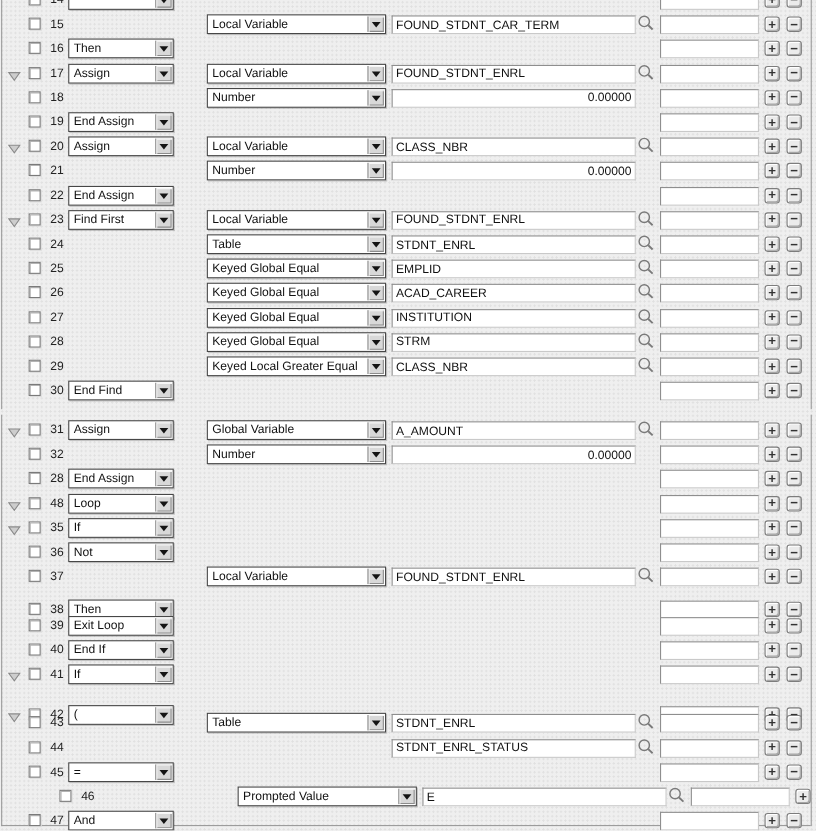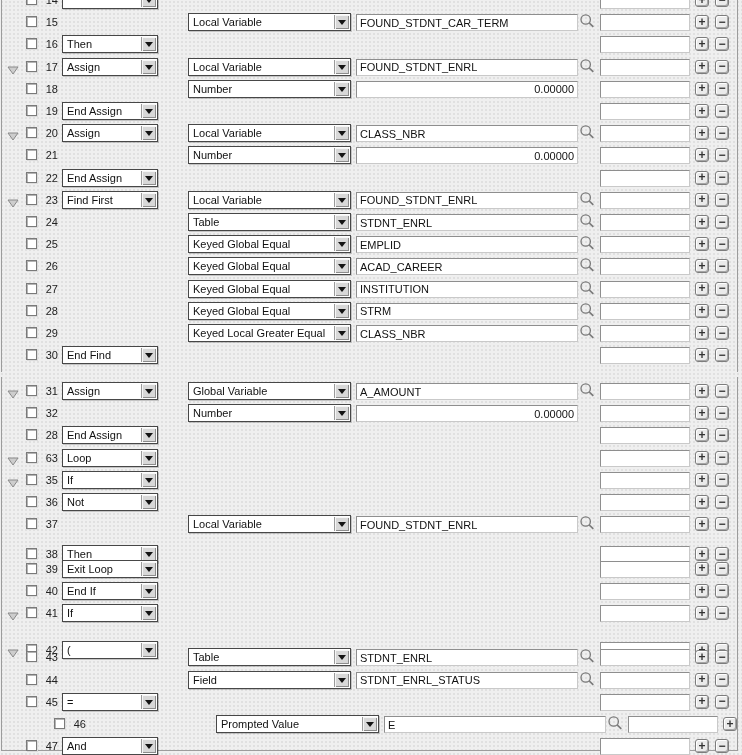--- a/index.html
+++ b/index.html
@@ -373,21 +373,21 @@
         </div>
         <input class="field comment" type="text" style="">
         <button class="pm plus">+</button>
         <button class="pm minus">−</button>
       </div>
       <div class="row" style="top: 446.6px;">
         <span class="tri"><svg width="12" height="10" viewBox="0 0 12 10">
             <polygon points="1,1 11,1 6,8" fill="#cdcdcd" stroke="#8a8a8a" stroke-width="1"></polygon>
           </svg></span>
         <span class="cb"></span>
-        <span class="num">63</span>
+        <span class="num">48</span>
         <div class="combo fn">
           <span class="lbl">Loop</span>
           <span class="btn"></span>
         </div>
         <input class="field comment" type="text" style="">
         <button class="pm plus">+</button>
         <button class="pm minus">−</button>
       </div>
       <div class="row" style="top: 468.8px;">
         <span class="tri"><svg width="12" height="10" viewBox="0 0 12 10">
@@ -503,24 +503,20 @@
             <circle cx="6.7" cy="6.5" r="4.7" fill="none" stroke="#7a7a7a" stroke-width="1.3"></circle>
             <line x1="10.3" y1="10" x2="14.3" y2="13.8" stroke="#7a7a7a" stroke-width="1.7"></line>
           </svg></span>
         <input class="field comment" type="text" style="">
         <button class="pm plus">+</button>
         <button class="pm minus">−</button>
       </div>
       <div class="row" style="top: 668.6px;">
         <span class="cb"></span>
         <span class="num">44</span>
-        <div class="combo type">
-          <span class="lbl">Field</span>
-          <span class="btn"></span>
-        </div>
         <input class="field value" type="text" readonly="" value="STDNT_ENRL_STATUS" style="">
         <span class="mag"><svg width="17" height="17" viewBox="0 0 17 17">
             <circle cx="6.7" cy="6.5" r="4.7" fill="none" stroke="#7a7a7a" stroke-width="1.3"></circle>
             <line x1="10.3" y1="10" x2="14.3" y2="13.8" stroke="#7a7a7a" stroke-width="1.7"></line>
           </svg></span>
         <input class="field comment" type="text" style="">
         <button class="pm plus">+</button>
         <button class="pm minus">−</button>
       </div>
       <div class="row" style="top: 690.8px;">

